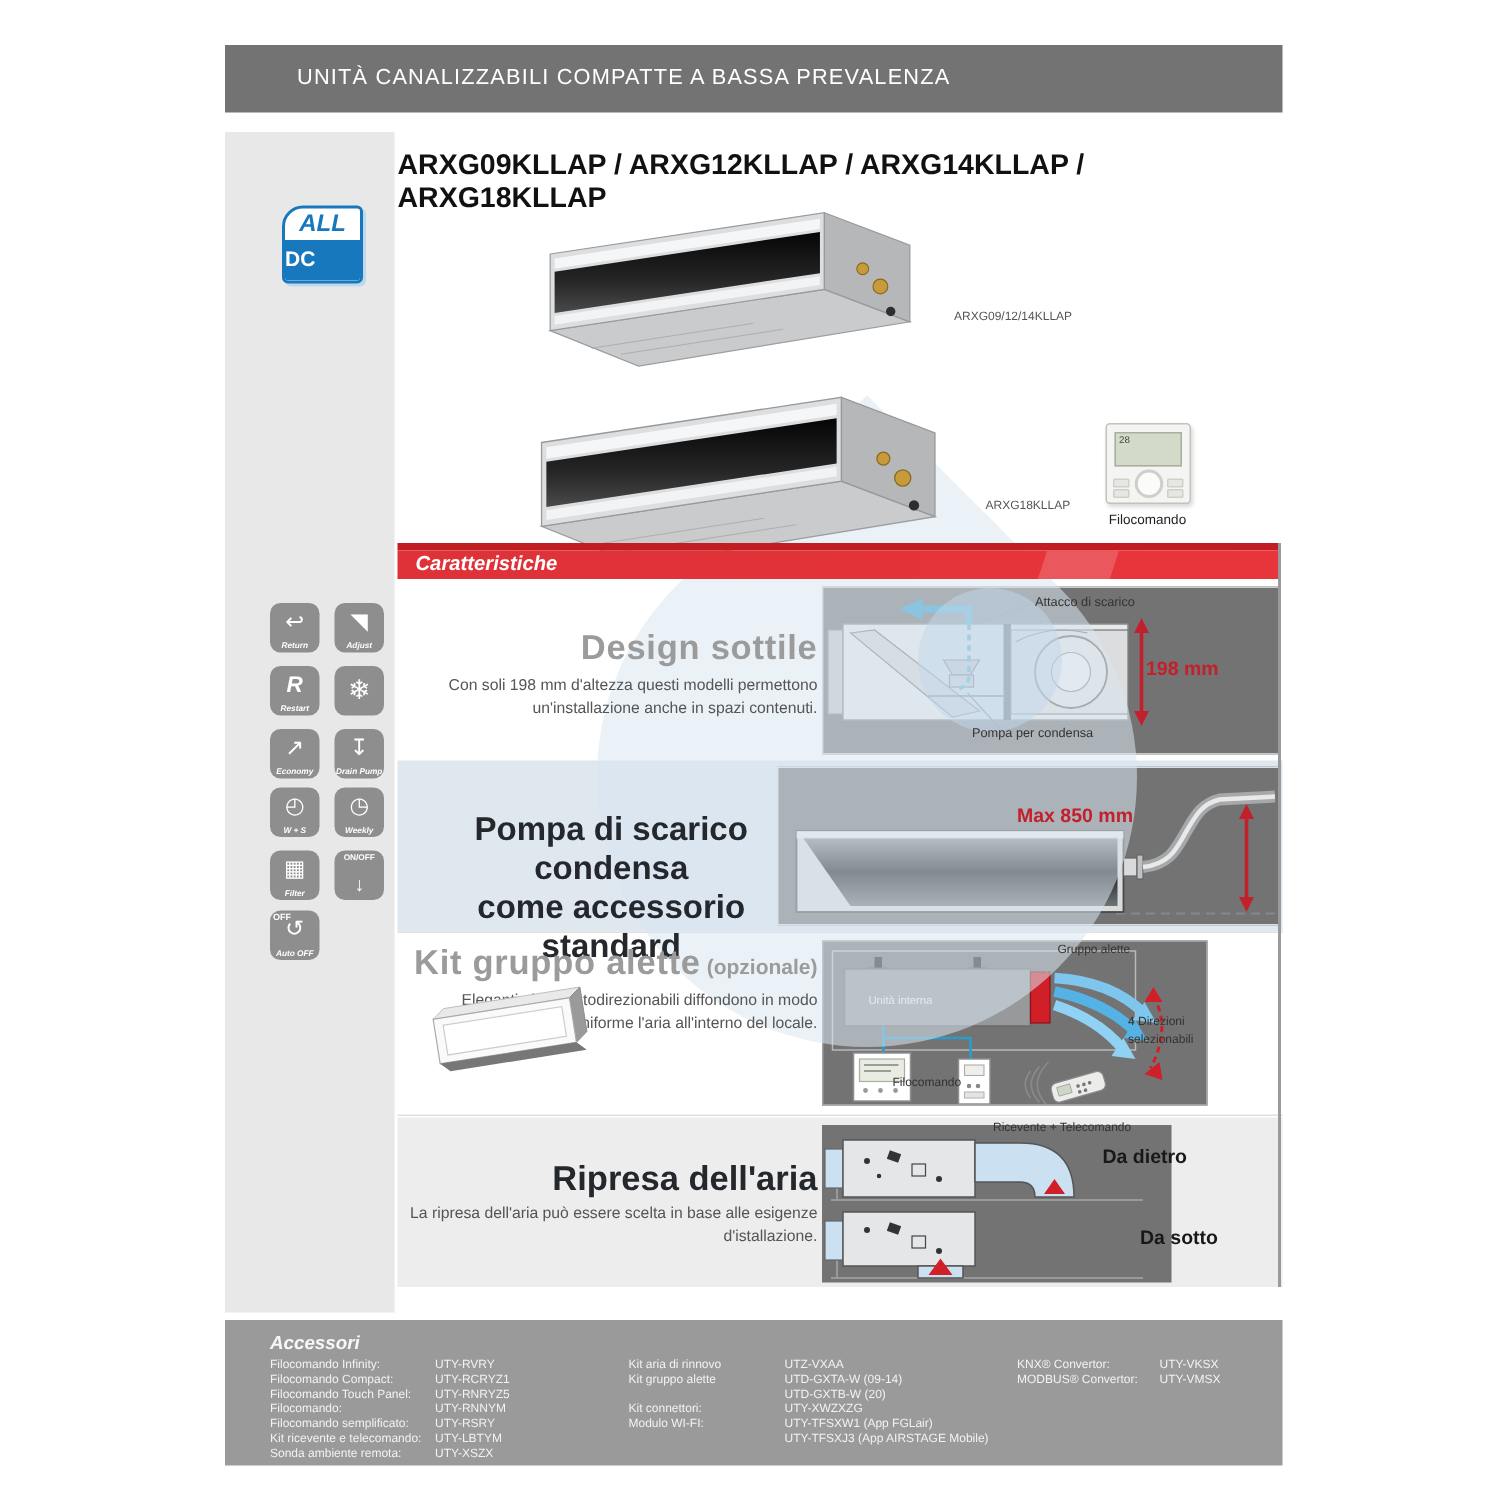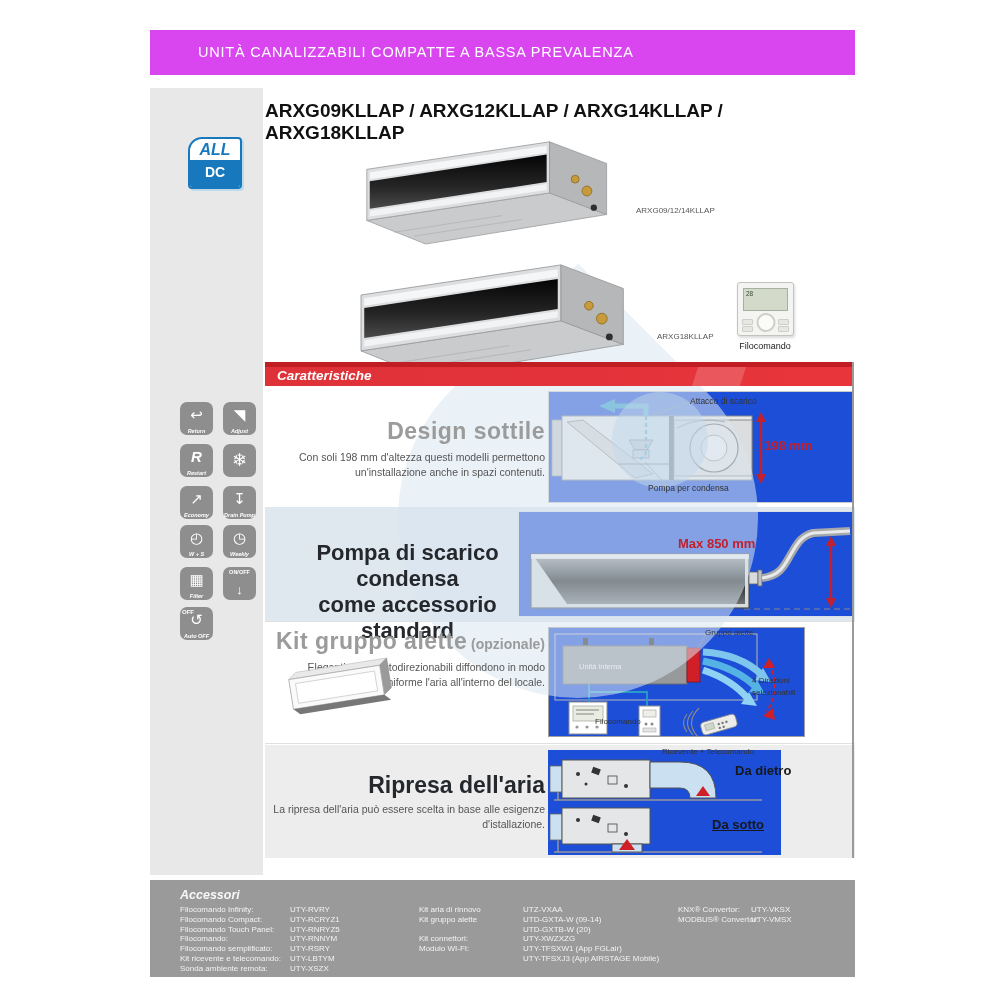--- a/index.html
+++ b/index.html
@@ -1,28 +1,28 @@
 <!DOCTYPE html>
 <html><head>
 <meta charset="utf-8">
 <style>
   html,body{margin:0;padding:0;background:#fff;}
   .page{position:relative;width:1000px;height:1000px;background:#fff;outline:1px solid #E4E4E4;
         font-family:"Liberation Sans",sans-serif;overflow:hidden;}
   .abs{position:absolute;}
   
-  .green-bar{left:150px;top:30px;width:705px;height:45px;background:#d946ef;color:#fff;
+  .green-bar{left:150px;top:30px;width:705px;height:45px;background:#737373;color:#fff;
              font-size:14.5px;letter-spacing:.8px;line-height:45px;padding-left:48px;box-sizing:border-box;z-index:2;}
   .title{left:265px;top:100px;width:600px;font-size:19px;font-weight:bold;color:#111;z-index:2;}
   
   .sidebar{left:150px;top:88px;width:113px;height:787px;background:#E8E8E8;}
   .badge{left:188px;top:137px;width:50px;height:48px;border:2px solid #1878BE;border-radius:14px 4px 4px 4px;
          overflow:hidden;background:#fff;z-index:2;box-shadow:2px 2px 0 #BFD9EC;}
   .badge .b-top{height:21px;line-height:21px;text-align:center;font-size:16px;font-weight:bold;font-style:italic;color:#1878BE;}
-  .badge .b-bot{height:27px;line-height:25px;text-align:center;font-size:14px;font-weight:bold;background:#1878BE;color:#fff;}
+  .badge .b-bot{height:27px;line-height:25px;font-size:14px;font-weight:bold;background:#1878BE;color:#fff;}
   
   .tile{width:33px;height:33px;background:#8E8E8E;border-radius:7px;color:#fff;z-index:2;text-align:center;}
   .tile .glyph{position:absolute;left:0;right:0;top:0;font-size:15px;line-height:26px;}
   .tile .tlabel{position:absolute;left:0;right:0;bottom:1px;font-size:5.5px;font-weight:bold;font-style:italic;white-space:nowrap;}
   .tile .corner{position:absolute;left:2px;top:2px;font-size:6px;font-weight:bold;}
   .tile-onoff .glyph{line-height:46px;font-size:13px;}
   .tile-onoff .toplabel{position:absolute;left:0;right:0;top:2px;font-size:5.5px;font-weight:bold;}
   
   .drop1{left:398px;top:338px;width:360px;height:360px;background:#D9E5F1;opacity:.55;
          border-radius:0 50% 50% 50%;transform:rotate(45deg);z-index:1;}
@@ -36,21 +36,21 @@
                 font-size:13.5px;font-weight:bold;font-style:italic;}
   .right-rule{left:852px;top:362px;width:2px;height:496px;background:#9A9A9A;z-index:2;}
   
   .sec2bg{left:265px;top:507px;width:590px;height:114px;background:#DFE7EF;}
   .sec4bg{left:265px;top:745px;width:590px;height:113px;background:#EDEDED;}
   .hair{left:265px;width:590px;height:1px;background:#E0E0E0;}
   .h-gray{font-size:23px;font-weight:bold;color:#9B9B9B;letter-spacing:.5px;z-index:2;text-align:right;}
   .h-gray .suffix{font-size:14px;letter-spacing:0;}
   .h-dark{font-size:22px;font-weight:bold;color:#24282C;z-index:2;}
   .body-txt{font-size:10.5px;color:#555;line-height:15px;text-align:right;z-index:2;}
-  .panel{background:#1d4ed8;z-index:0;}
+  .panel{background:#737373;z-index:0;}
   .panel svg{position:absolute;left:0;top:0;z-index:2;}
   .panel1{left:548px;top:391px;width:305px;height:112px;border:1px solid #C9C9C9;box-sizing:border-box;}
   .panel2{left:518px;top:511px;width:335px;height:106px;border:1px solid #D9DFE5;box-sizing:border-box;}
   .panel3{left:548px;top:627px;width:257px;height:110px;border:1px solid #9F9F9F;box-sizing:border-box;}
   .panel4{left:548px;top:750px;width:233px;height:105px;}
   .lbl{font-size:8.5px;color:#333;z-index:3;white-space:nowrap;}
   .dim{font-size:13px;font-weight:bold;color:#C2202C;z-index:3;white-space:nowrap;}
   .opt-label{font-size:13px;font-weight:bold;color:#16181A;z-index:3;white-space:nowrap;}
   .small-cap{font-size:8px;color:#555;z-index:2;white-space:nowrap;}
   
@@ -62,21 +62,21 @@
                 border:2px solid #CFCFC9;border-radius:50%;background:#FBFBF9;}
   .remote .btn{position:absolute;width:9px;height:4px;background:#E6E6E2;border:1px solid #CFCFC9;border-radius:1px;}
   .remote-label{left:727px;top:341px;width:76px;text-align:center;font-size:9px;color:#222;z-index:2;}
   
   .footer{left:150px;top:880px;width:705px;height:97px;background:#9A9A9A;z-index:2;}
   .acc-title{position:absolute;left:30px;top:8px;font-size:12.5px;font-weight:bold;font-style:italic;color:#F7F7F7;}
   .acc-col{position:absolute;top:25px;font-size:8px;line-height:9.8px;color:#F2F2F2;white-space:nowrap;}
   .acc-l{display:inline-block;}
   .c1{left:30px;}.c1 .acc-l{width:110px;}
   .c2{left:269px;}.c2 .acc-l{width:104px;}
-  .c3{left:528px;}.c3 .acc-l{width:73px;}
+  .c3{left:528px;}.c3 .acc-l{width:95px;}
   svg text{font-family:"Liberation Sans",sans-serif;}
 </style>
 </head>
 <body>
 
 <div class="page">
 
   <div class="abs green-bar">
     <span>UNITÀ CANALIZZABILI COMPATTE A BASSA PREVALENZA</span>
   </div>
@@ -343,21 +343,21 @@
       <rect x="14" y="58" width="88" height="36" fill="#E4E6E7" stroke="#555555" stroke-width="1"></rect>
       <circle cx="30" cy="70" r="2" fill="#333333"></circle>
       <rect x="44" y="66" width="8" height="6" fill="#333333" transform="rotate(20 48 69)"></rect>
       <rect x="60" y="74" width="9" height="8" fill="none" stroke="#444444" stroke-width="0.8"></rect>
       <circle cx="78" cy="84" r="2" fill="#333333"></circle>
       <rect x="64" y="94" width="30" height="8" fill="#CBE0F0" stroke="#555555" stroke-width="1"></rect>
       <polygon points="71,100 87,100 79,89" fill="#D01F26"></polygon>
     </svg>
   </div>
   <div class="abs opt-label" style="left:735px;top:763px;">Da dietro</div>
-  <div class="abs opt-label" style="left:712px;top:817px;text-decoration:underline;">Da sotto</div>
+  <div class="abs opt-label" style="left:760px;top:817px;">Da sotto</div>
 
   <div class="abs footer">
     <div class="acc-title">Accessori</div>
     <div class="acc-col c1">
       <div class="acc-row"><span class="acc-l">Filocomando Infinity:</span><span class="acc-v">UTY-RVRY</span></div>
       <div class="acc-row"><span class="acc-l">Filocomando Compact:</span><span class="acc-v">UTY-RCRYZ1</span></div>
       <div class="acc-row"><span class="acc-l">Filocomando Touch Panel:</span><span class="acc-v">UTY-RNRYZ5</span></div>
       <div class="acc-row"><span class="acc-l">Filocomando:</span><span class="acc-v">UTY-RNNYM</span></div>
       <div class="acc-row"><span class="acc-l">Filocomando semplificato:</span><span class="acc-v">UTY-RSRY</span></div>
       <div class="acc-row"><span class="acc-l">Kit ricevente e telecomando:</span><span class="acc-v">UTY-LBTYM</span></div>

